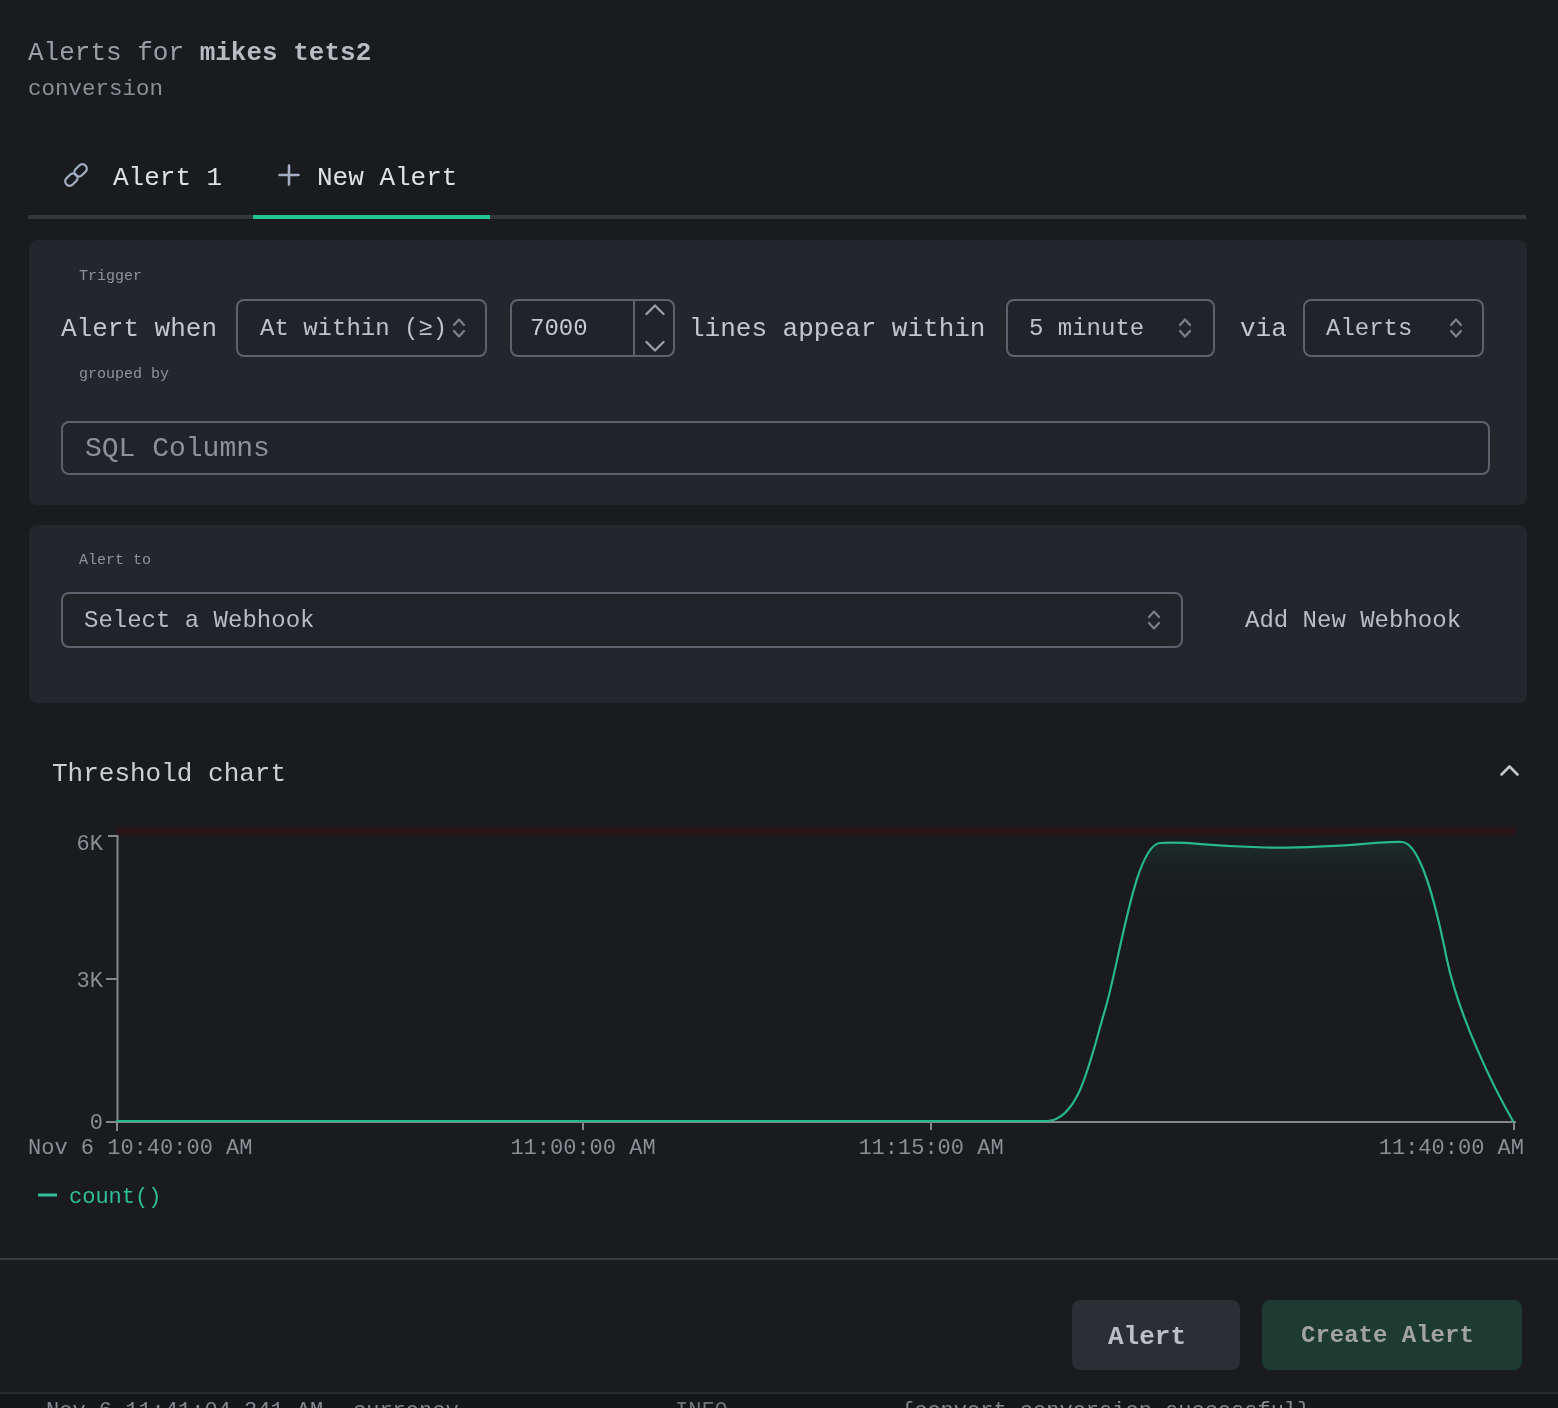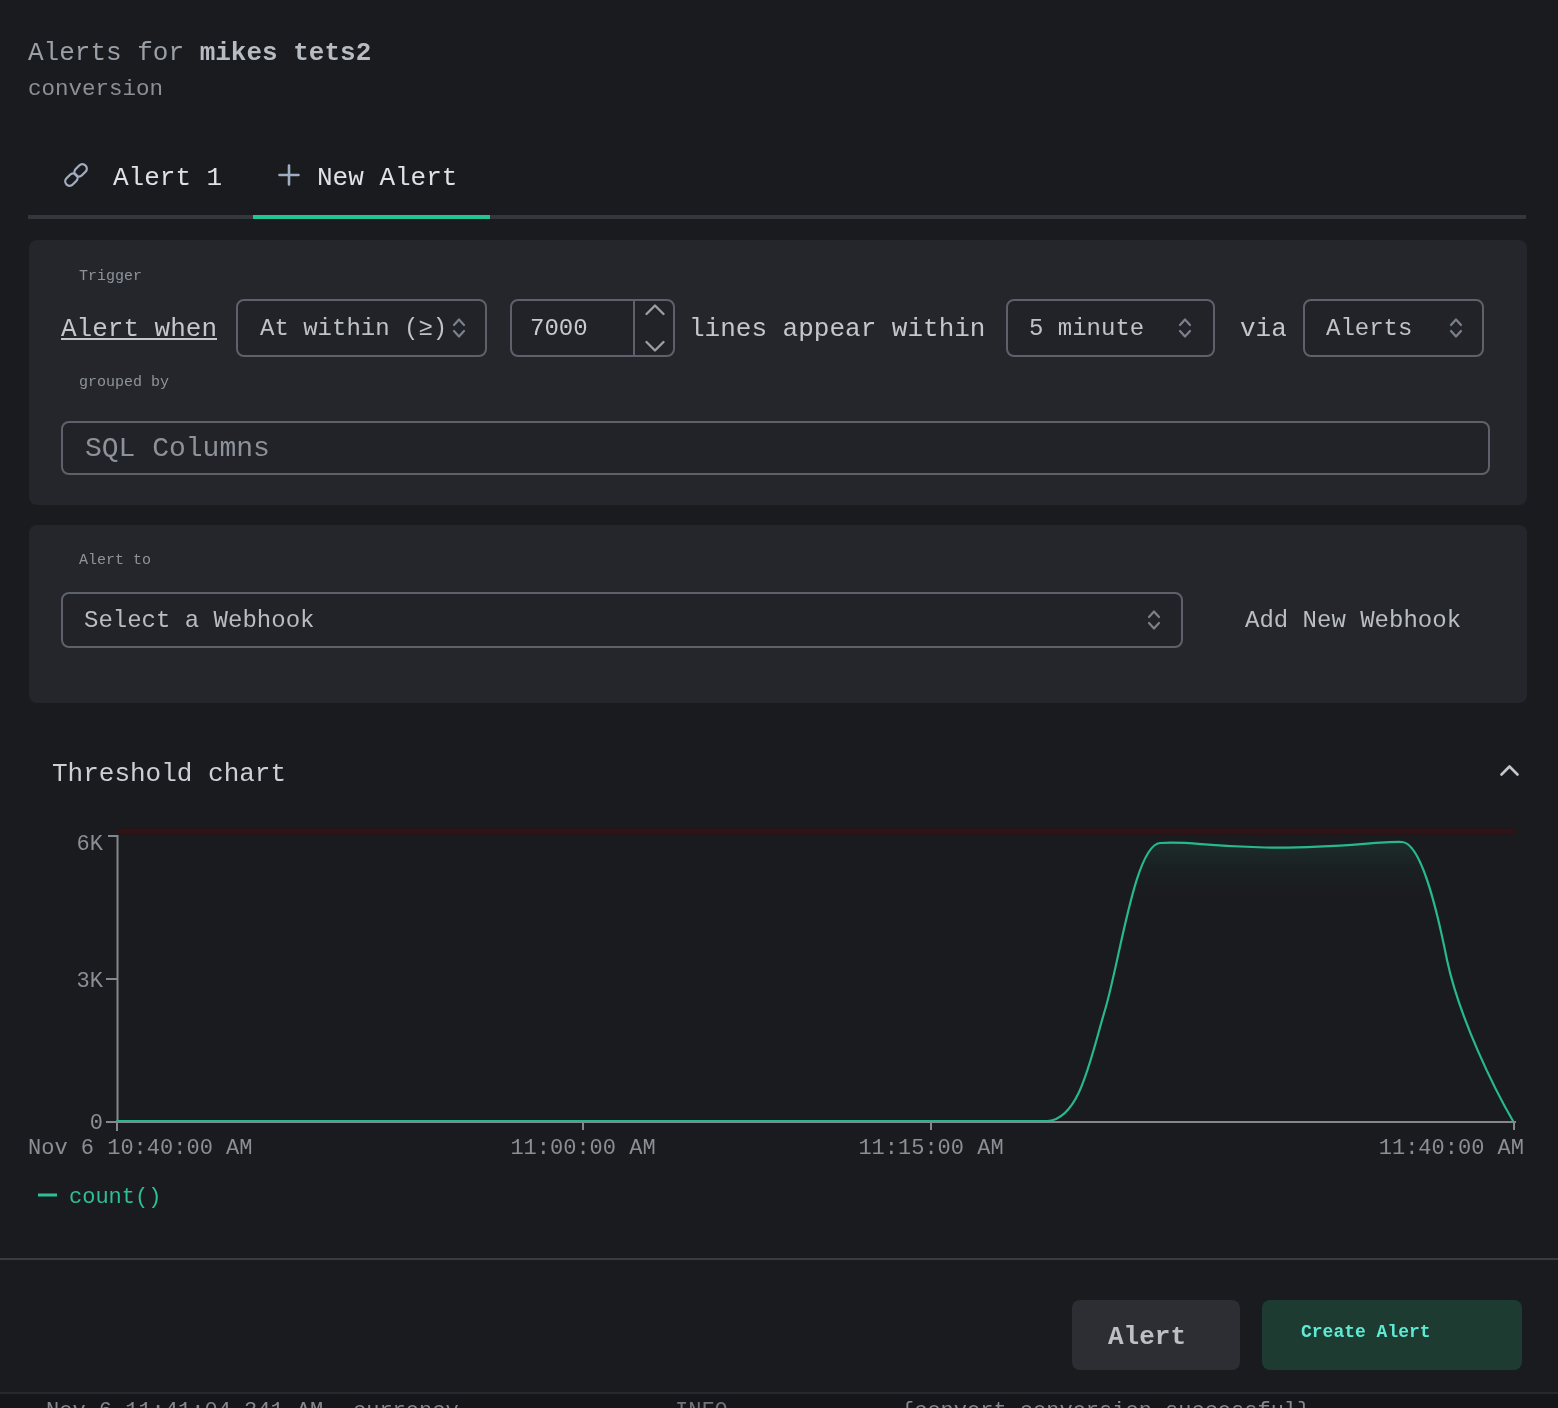--- a/index.html
+++ b/index.html
@@ -29,21 +29,21 @@
   <div class="abs" style="left:113px; top:163px; font-size:26px; color:#dee1e6;">Alert 1</div>
   <svg class="abs" style="left:277px; top:163px;" width="24" height="24" viewBox="0 0 24 24" fill="none" stroke="#a0adc2" stroke-width="2.6" stroke-linecap="round">
     <path d="M12 2.5v19M2.5 12h19"></path>
   </svg>
   <div class="abs" style="left:317px; top:163px; font-size:26px; color:#dee1e6;">New Alert</div>
   <div class="abs" style="left:28px; top:215px; width:1498px; height:4px; background:#33363b;"></div>
   <div class="abs" style="left:253px; top:215px; width:237px; height:4px; background:#20c795;"></div>
 
   <div class="panel" style="top:240px; height:265px;"></div>
   <div class="lbl" style="left:61px; top:268px;">Trigger</div>
-  <div class="body-txt" style="left:61px; top:314px;text-decoration:underline;">Alert when</div>
+  <div class="body-txt" style="left:61px; top:314px;">Alert when</div>
 
   <div class="selbox" style="left:236px; top:299px; width:251px; height:58px;"></div>
   <div class="seltxt" style="left:260px; top:315px;">At within (≥)</div>
   <svg class="abs" style="left:452px; top:317px;" width="14" height="22" viewBox="0 0 14 22" fill="none" stroke="#7b808a" stroke-width="2.2" stroke-linecap="round" stroke-linejoin="round">
     <path d="M2 8l5-5.5 5 5.5M2 14l5 5.5 5-5.5"></path>
   </svg>
 
   <div class="selbox" style="left:510px; top:299px; width:165px; height:58px;"></div>
   <div class="seltxt" style="left:530px; top:315px; color:#c6c9cf;">7000</div>
   <div class="abs" style="left:633px; top:301px; width:2px; height:54px; background:#5d616b;"></div>
@@ -60,21 +60,21 @@
   </svg>
 
   <div class="body-txt" style="left:1240px; top:314px;">via</div>
 
   <div class="selbox" style="left:1303px; top:299px; width:181px; height:58px;"></div>
   <div class="seltxt" style="left:1326px; top:315px;">Alerts</div>
   <svg class="abs" style="left:1449px; top:317px;" width="14" height="22" viewBox="0 0 14 22" fill="none" stroke="#7b808a" stroke-width="2.2" stroke-linecap="round" stroke-linejoin="round">
     <path d="M2 8l5-5.5 5 5.5M2 14l5 5.5 5-5.5"></path>
   </svg>
 
-  <div class="lbl" style="left:61px; top:374px;">grouped by</div>
+  <div class="lbl" style="left:61px; top:366px;">grouped by</div>
   <div class="selbox" style="left:61px; top:421px; width:1429px; height:54px;"></div>
   <div class="abs" style="left:85px; top:433px; font-size:28px; color:#8d9199;">SQL Columns</div>
 
   <div class="panel" style="top:525px; height:178px;"></div>
   <div class="lbl" style="left:61px; top:552px;">Alert to</div>
   <div class="selbox" style="left:61px; top:592px; width:1122px; height:56px;"></div>
   <div class="seltxt" style="left:84px; top:607px; color:#b9bdc3;">Select a Webhook</div>
   <svg class="abs" style="left:1147px; top:609px;" width="14" height="22" viewBox="0 0 14 22" fill="none" stroke="#7b808a" stroke-width="2.2" stroke-linecap="round" stroke-linejoin="round">
     <path d="M2 8l5-5.5 5 5.5M2 14l5 5.5 5-5.5"></path>
   </svg>
@@ -120,21 +120,21 @@
     <text x="1524" y="1154" font-size="22" fill="#8b8e95" text-anchor="end" font-family="Liberation Mono, monospace">11:40:00 AM</text>
 
     <path d="M38 1195 H57" stroke="#2fbf98" stroke-width="3"></path>
     <text x="69" y="1203" font-size="22" fill="#2fbf98" font-family="Liberation Mono, monospace">count()</text>
   </svg>
 
   <div class="abs" style="left:0; top:1258px; width:1558px; height:2px; background:#383b40;"></div>
   <div class="abs" style="left:1072px; top:1300px; width:168px; height:70px; background:#2c2e33; border-radius:8px;"></div>
   <div class="abs" style="left:1108px; top:1322px; font-size:26px; font-weight:bold; color:#bcc0c6;">Alert</div>
   <div class="abs" style="left:1262px; top:1300px; width:260px; height:70px; background:#1d3b31; border-radius:8px;"></div>
-  <div class="abs" style="left:1301px; top:1322px; font-size:18px; font-weight:bold; color:#5eead4;">Create Alert</div>
+  <div class="abs" style="left:1301px; top:1322px; font-size:24px; font-weight:bold; color:#a3a3a3;">Create Alert</div>
 
   <div class="abs" style="left:0; top:1392px; width:1558px; height:2px; background:#26282d;"></div>
   <div class="abs" style="left:0; top:1394px; width:1558px; height:14px; background:#151619; overflow:hidden;">
     <div class="abs" style="left:46px; top:5px; font-size:22px; color:#83878f;">Nov 6 11:41:04.341 AM</div>
     <div class="abs" style="left:353px; top:5px; font-size:22px; color:#83878f;">currency</div>
     <div class="abs" style="left:675px; top:5px; font-size:22px; color:#6f737a;">INFO</div>
     <div class="abs" style="left:901px; top:5px; font-size:22px; color:#83878f;">{convert conversion successful}</div>
   </div>
 
 </div>

